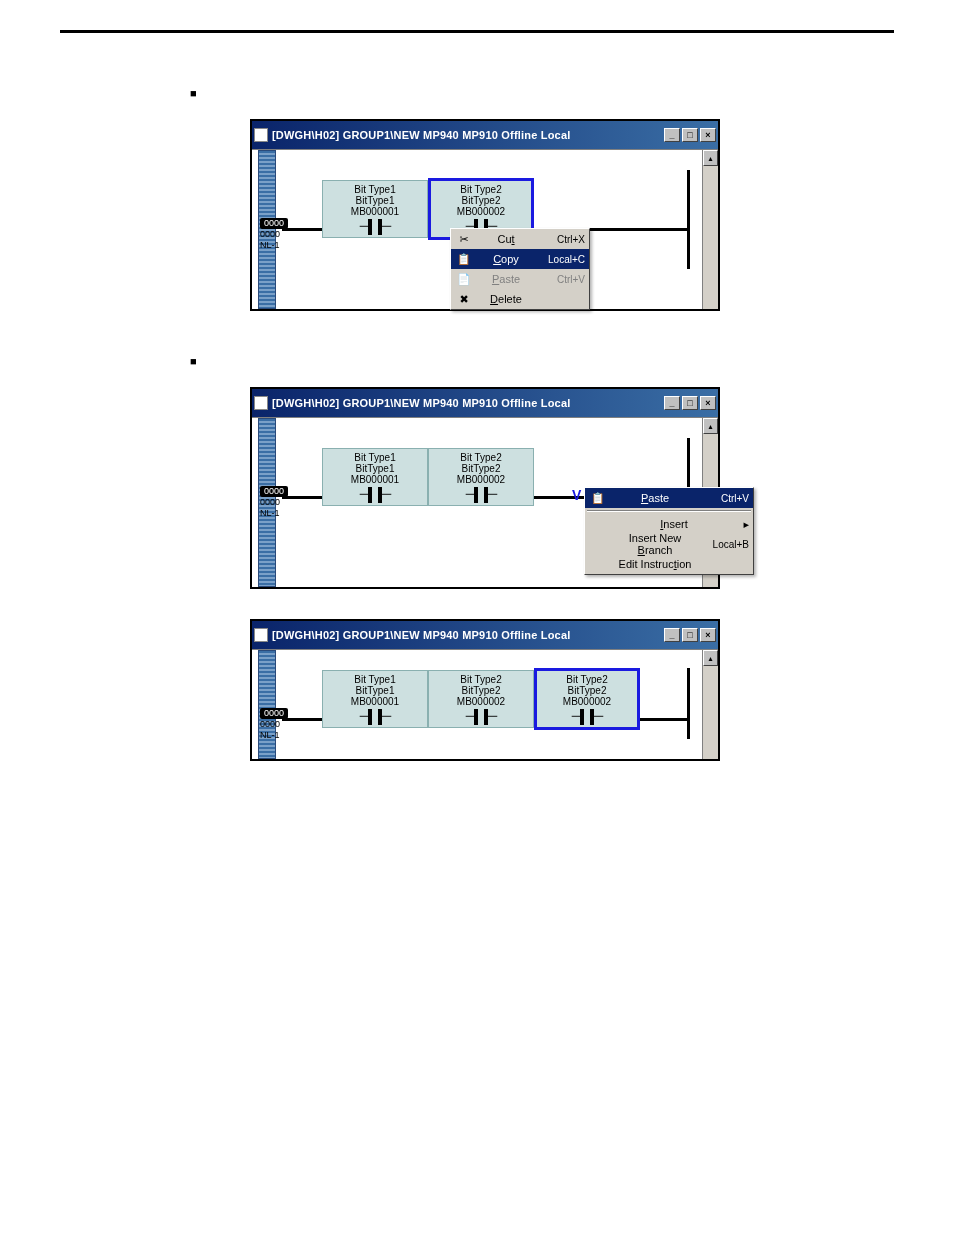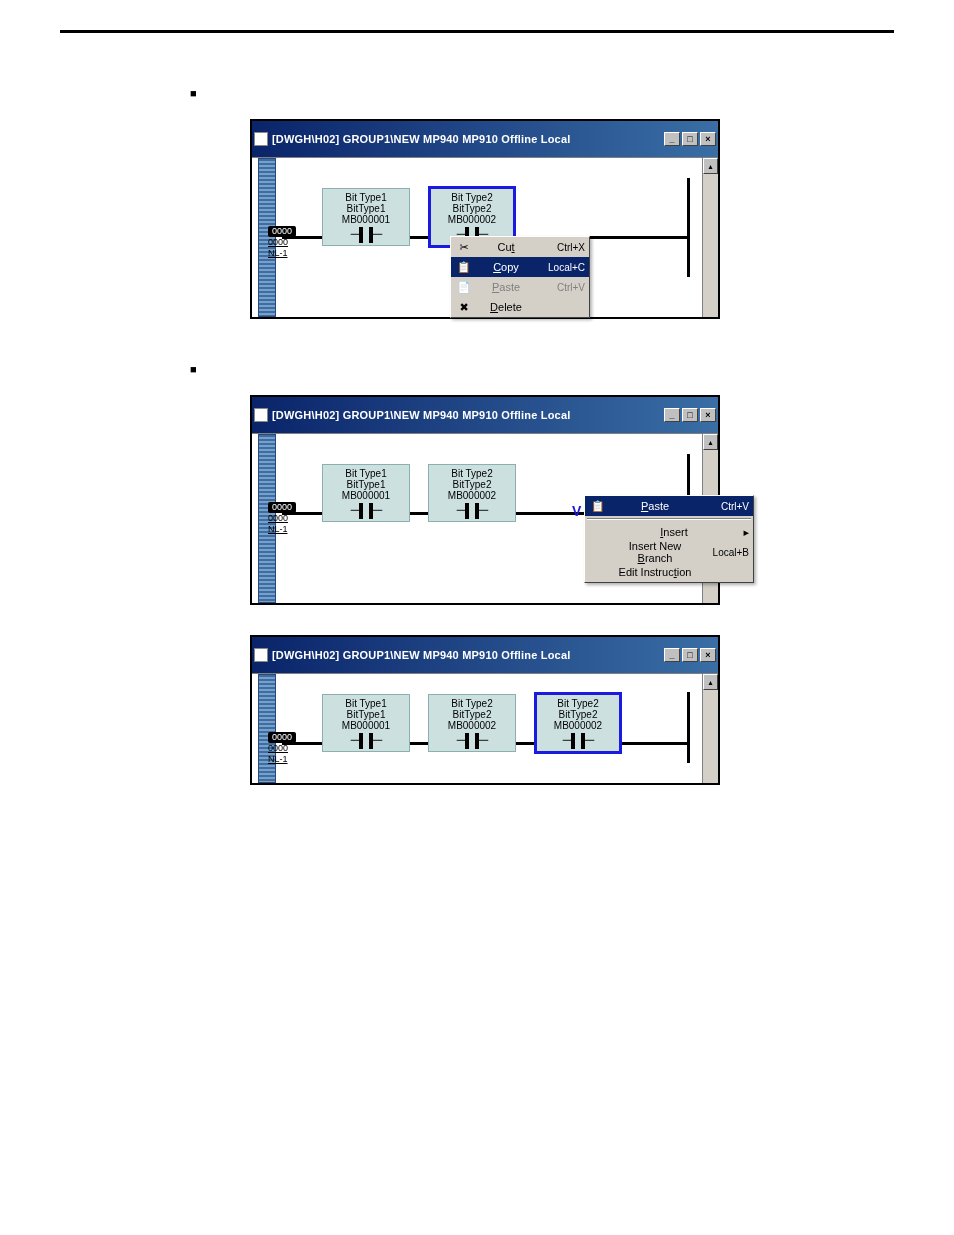--- a/index.html
+++ b/index.html
@@ -4,32 +4,32 @@
 <style>
   * { box-sizing: border-box; margin: 0; padding: 0; }
   body { font-family: Arial, sans-serif; background: #fff; color: #000; width: 954px; }
   .page { padding: 30px 60px 60px 60px; }
   .hr { border-top: 3px solid #000; margin-bottom: 50px; }
   .section { margin-left: 130px; margin-bottom: 40px; }
   .bullet-row { display: flex; align-items: flex-start; margin-bottom: 20px; }
   .bullet { font-size: 11px; margin-right: 10px; margin-top: 4px; color: #000; }
   .win { width: 470px; border: 2px solid #000; background: #c0c0c0; font-family: "MS Sans Serif", Tahoma, sans-serif; font-size: 11px; margin-bottom: 20px; margin-left: 60px; position: relative; }
   .win2 { width: 470px; }
-  .titlebar { height: 36px; background: linear-gradient(to right, #0a246a, #3a6ea5); display: flex; align-items: center; color: #fff; font-weight: bold; padding: 0 2px; }
+  .titlebar { height: 28px; background: linear-gradient(to right, #0a246a, #3a6ea5); display: flex; align-items: center; color: #fff; font-weight: bold; padding: 0 2px; }
   .titlebar .ticon { width: 14px; height: 14px; background: #fff; margin-right: 4px; border: 1px solid #888; }
   .titlebar .ttext { flex: 1; white-space: nowrap; overflow: hidden; font-size: 11px; letter-spacing: 0.2px; }
   .titlebar .winbtn { width: 16px; height: 14px; background: #c0c0c0; border: 1px solid #fff; border-right-color: #404040; border-bottom-color: #404040; margin-left: 2px; display: flex; align-items: center; justify-content: center; font-size: 9px; color: #000; font-weight: bold; line-height: 1; }
   .canvas { background: #fff; position: relative; height: 160px; border-top: 1px solid #808080; }
   .canvas.short { height: 110px; }
   .leftstrip { position: absolute; left: 6px; top: 0; bottom: 0; width: 18px; background: repeating-linear-gradient(to bottom, #3a6ea5 0, #3a6ea5 2px, #7aa0c8 2px, #7aa0c8 4px); border: 1px solid #2a4a7a; }
-  .stepbox { position: absolute; left: 16px; top: 68px; font-size: 9px; line-height: 11px; color: #000; text-decoration: underline; }
+  .stepbox { position: absolute; left: 8px; top: 68px; font-size: 9px; line-height: 11px; color: #000; }
   .stepbox .blk { background: #000; color: #fff; padding: 0 4px; border-radius: 2px; display: inline-block; }
   .rail { position: absolute; left: 30px; right: 30px; top: 78px; height: 0; border-top: 3px solid #000; }
   .rail-right { position: absolute; right: 28px; top: 20px; bottom: 40px; width: 0; border-left: 3px solid #000; }
-  .contact { position: absolute; width: 88px; text-align: center; }
+  .contact { position: absolute; width: 106px; text-align: center; }
   .contact .cbox { background: #cde0e0; border: 1px solid #8ab0b0; padding: 3px 2px 2px 2px; font-size: 10px; line-height: 11px; color: #000; }
   .contact .cbox.sel { border: 3px solid #1a1ae0; }
   .contact .sym { margin-top: 2px; font-weight: bold; font-size: 13px; letter-spacing: -1px; }
   .contact .sym .bar { display: inline-block; width: 4px; height: 16px; background: #000; vertical-align: middle; }
   .contact .sym .gap { display: inline-block; width: 6px; }
   .scrollbar { position: absolute; right: 0; top: 0; bottom: 0; width: 16px; background: #d4d0c8; border-left: 1px solid #808080; }
   .scrollbar .sbtn { height: 16px; background: #c0c0c0; border: 1px solid #fff; border-right-color: #404040; border-bottom-color: #404040; display: flex; align-items: center; justify-content: center; font-size: 8px; }
   .menu { position: absolute; background: #d4d0c8; border: 1px solid #fff; border-right-color: #404040; border-bottom-color: #404040; font-size: 11px; box-shadow: 2px 2px 3px rgba(0,0,0,0.3); z-index: 10; }
   .menu .mrow { display: flex; align-items: center; height: 20px; padding: 0 4px; }
   .menu .mrow.hl { background: #0a246a; color: #fff; }

